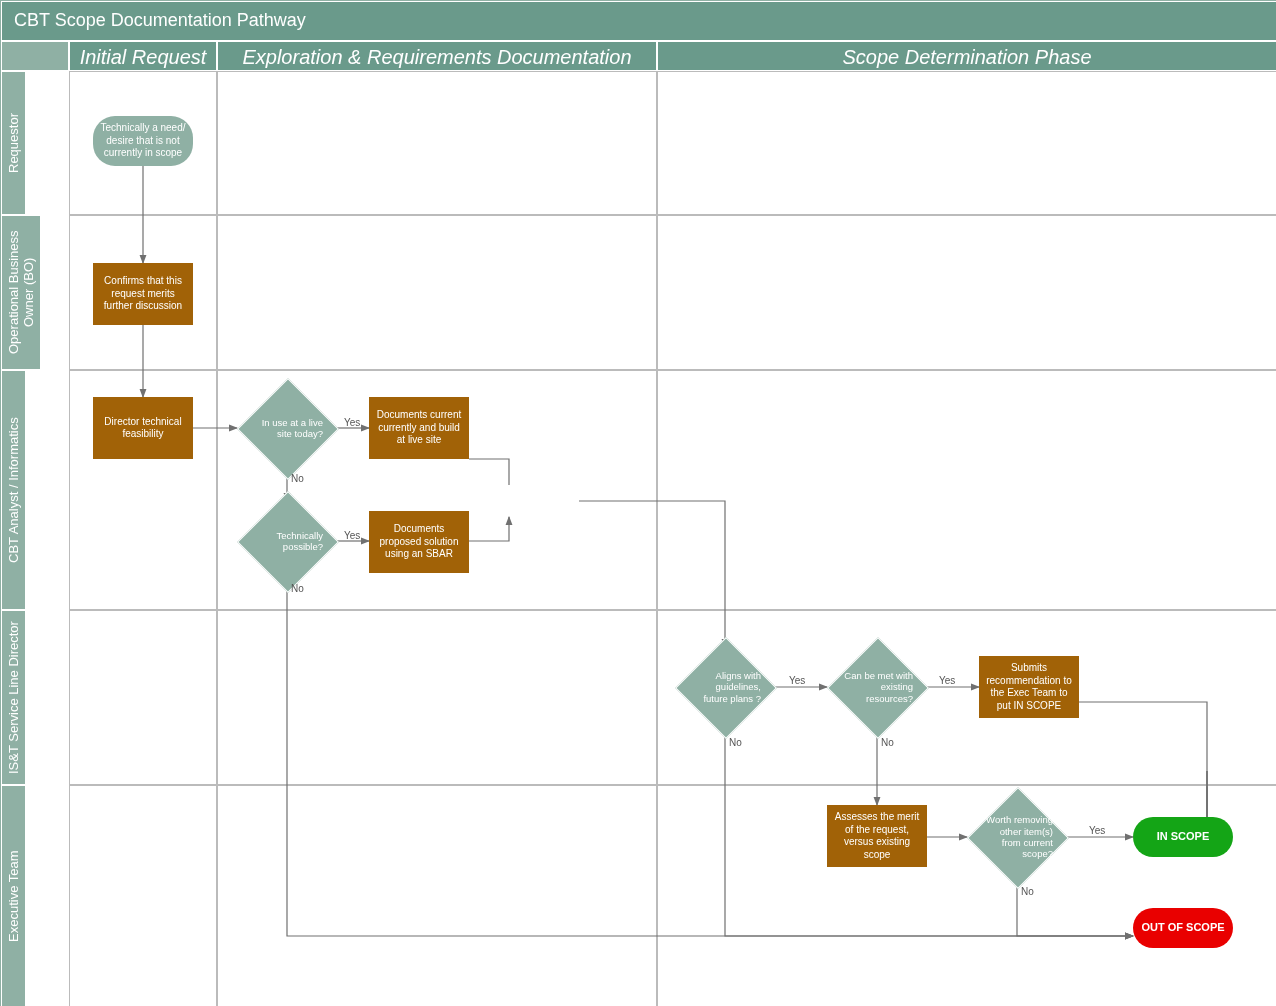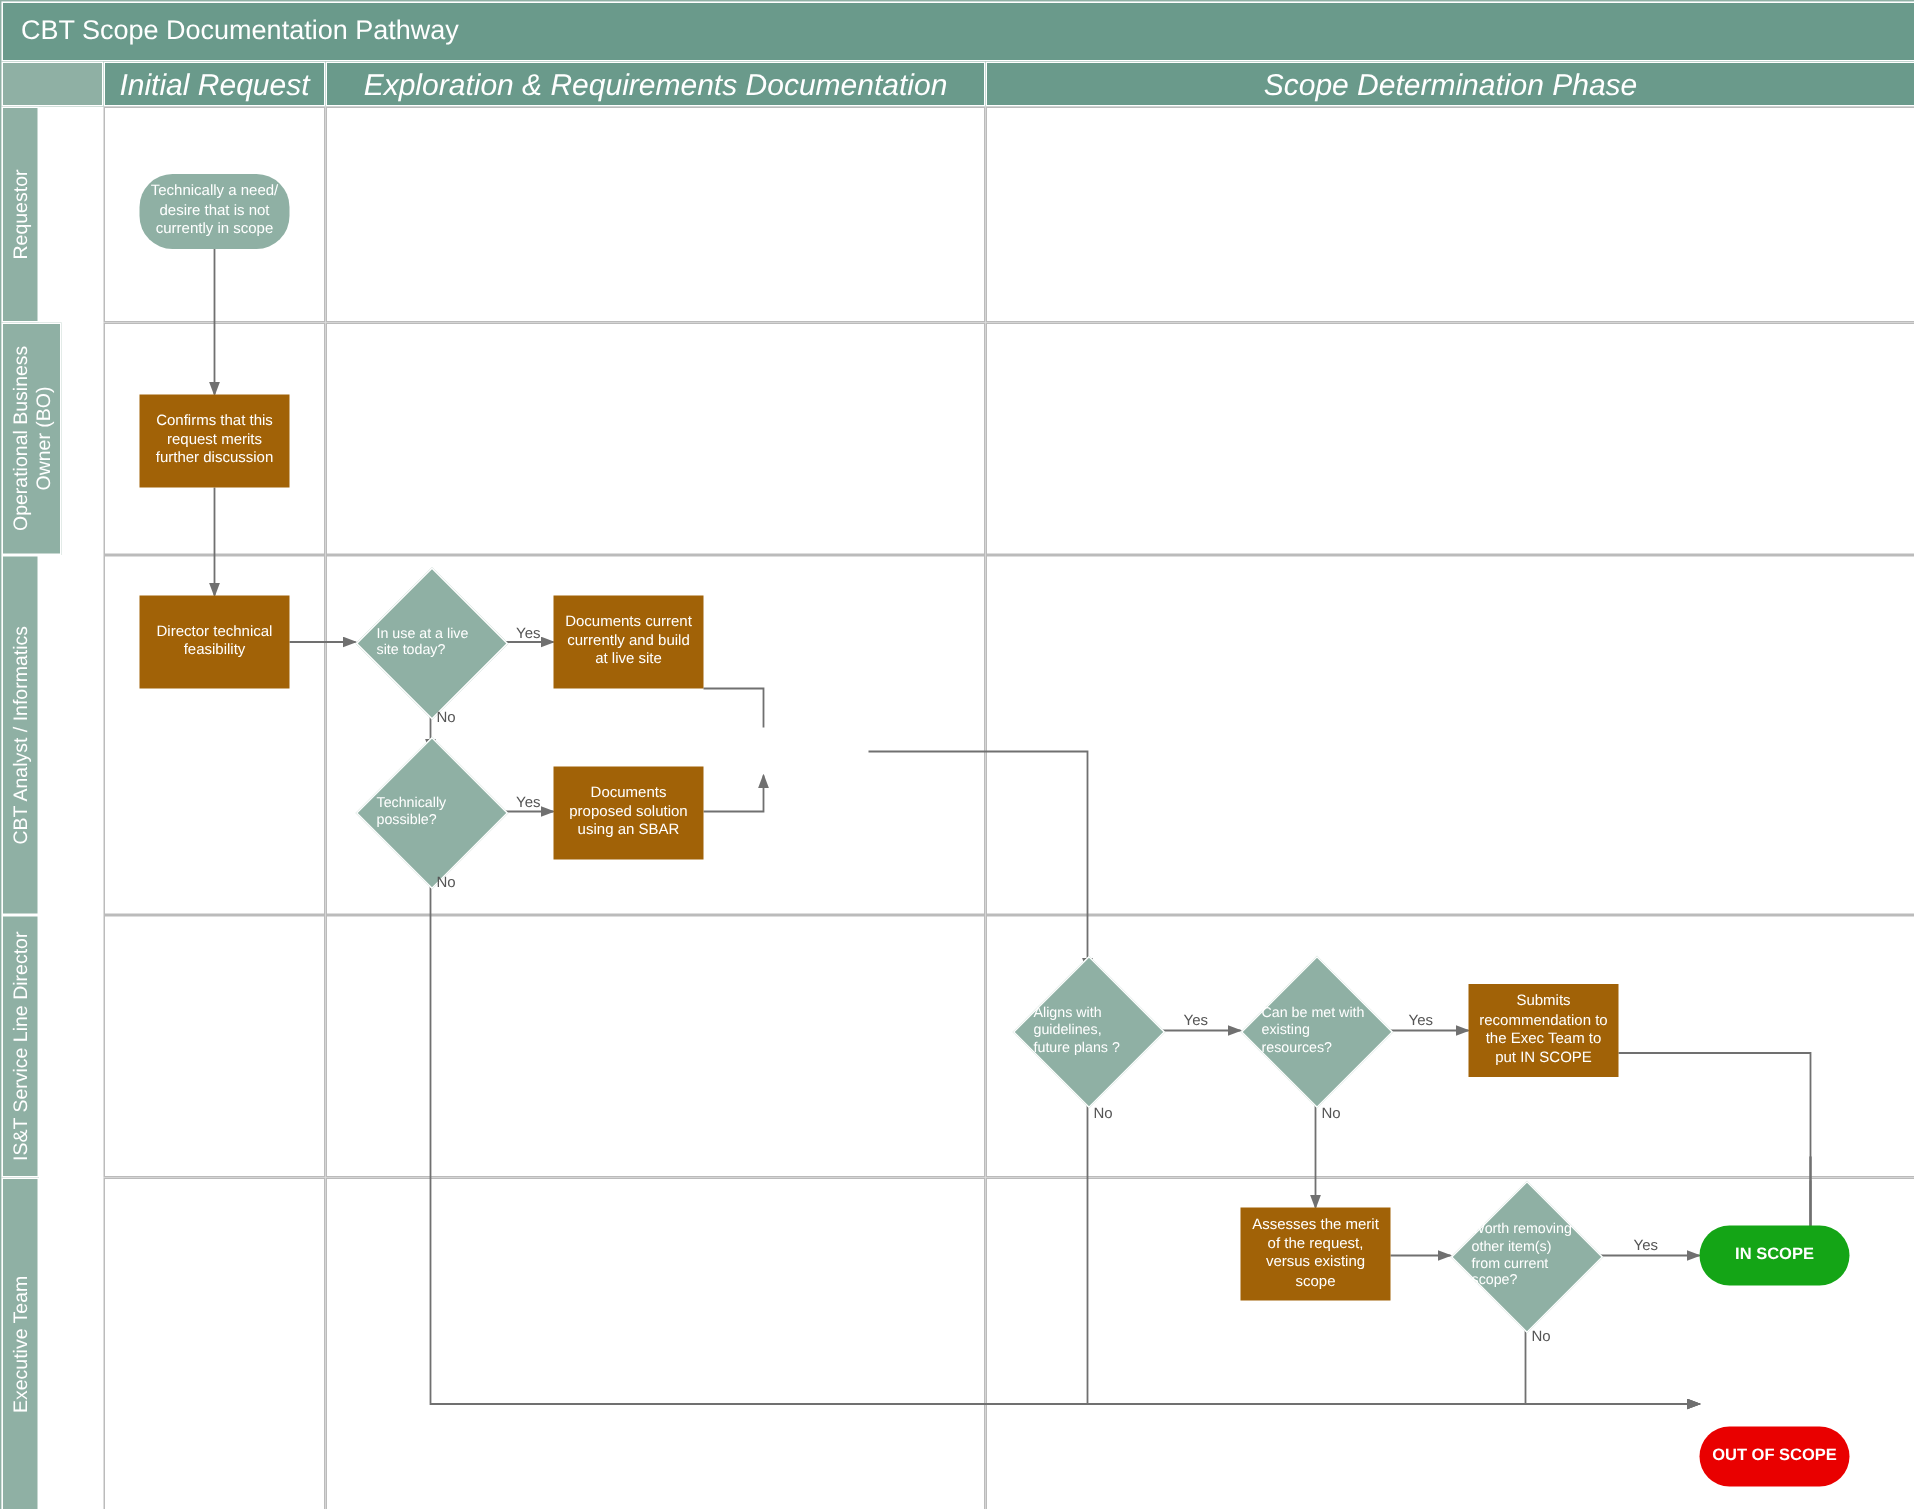--- a/index.html
+++ b/index.html
@@ -20,21 +20,21 @@
 .L5{height:222px}
 .grid{position:absolute;left:68px;top:70px;right:0;bottom:0}
 .cell-border{position:absolute;border:1px solid #bbb;box-sizing:border-box;background:#fff}
 .node{position:absolute;display:flex;align-items:center;justify-content:center;text-align:center;color:#fff;font-size:10px;padding:6px;box-sizing:border-box;line-height:1.25}
 .process{background:#a16207;width:100px;height:62px}
 .terminator{background:#8fb0a4;width:100px;height:50px;border-radius:22px}
 .in-scope{background:#14a516;width:100px;height:40px;border-radius:20px;font-weight:bold;font-size:11px}
 .out-scope{background:#e90000;width:100px;height:40px;border-radius:20px;font-weight:bold;font-size:11px}
 .diamond-wrap{position:absolute;width:100px;height:80px}
 .diamond{width:70px;height:70px;background:#8fb0a4;transform:rotate(45deg);position:absolute;left:15px;top:5px;border:1px solid #fff}
-.diamond-text{position:absolute;width:100px;height:80px;display:flex;align-items:center;justify-content:center;text-align:left;color:#fff;font-size:9.5px;padding:14px;box-sizing:border-box;line-height:1.2}
+.diamond-text{position:absolute;width:100px;height:80px;display:flex;align-items:center;justify-content:center;text-align:right;color:#fff;font-size:9.5px;padding:14px;box-sizing:border-box;line-height:1.2}
 svg.connectors{position:absolute;inset:0;width:100%;height:100%;pointer-events:none}
 .edge-label{position:absolute;font-size:10px;color:#555;background:transparent}
 </style>
 </head>
 <body>
 
 <div class="wrap">
   <div class="title-bar">CBT Scope Documentation Pathway</div>
   <div class="phase-row">
     <div class="corner"></div>
@@ -124,21 +124,21 @@
         <div class="diamond-text">Can be met with existing resources?</div>
     </div>
     <div class="node process" style="left:910px;top:585px">Submits recommendation to the Exec Team to put IN SCOPE</div>
 
     <div class="node process" style="left:758px;top:734px">Assesses the merit of the request, versus existing scope</div>
     <div class="diamond-wrap" style="left:898px;top:726px">
       <div class="diamond"></div>
         <div class="diamond-text">Worth removing other item(s) from current scope?</div>
     </div>
     <div class="node in-scope" style="left:1064px;top:746px">IN SCOPE</div>
-    <div class="node out-scope" style="left:1064px;top:880px">OUT OF SCOPE</div>
+    <div class="node out-scope" style="left:1064px;top:837px">OUT OF SCOPE</div>
 
     <div class="edge-label" style="left:275px;top:346px">Yes</div>
     <div class="edge-label" style="left:222px;top:402px">No</div>
     <div class="edge-label" style="left:275px;top:459px">Yes</div>
     <div class="edge-label" style="left:222px;top:512px">No</div>
     <div class="edge-label" style="left:720px;top:604px">Yes</div>
     <div class="edge-label" style="left:660px;top:666px">No</div>
     <div class="edge-label" style="left:870px;top:604px">Yes</div>
     <div class="edge-label" style="left:812px;top:666px">No</div>
     <div class="edge-label" style="left:1020px;top:754px">Yes</div>

